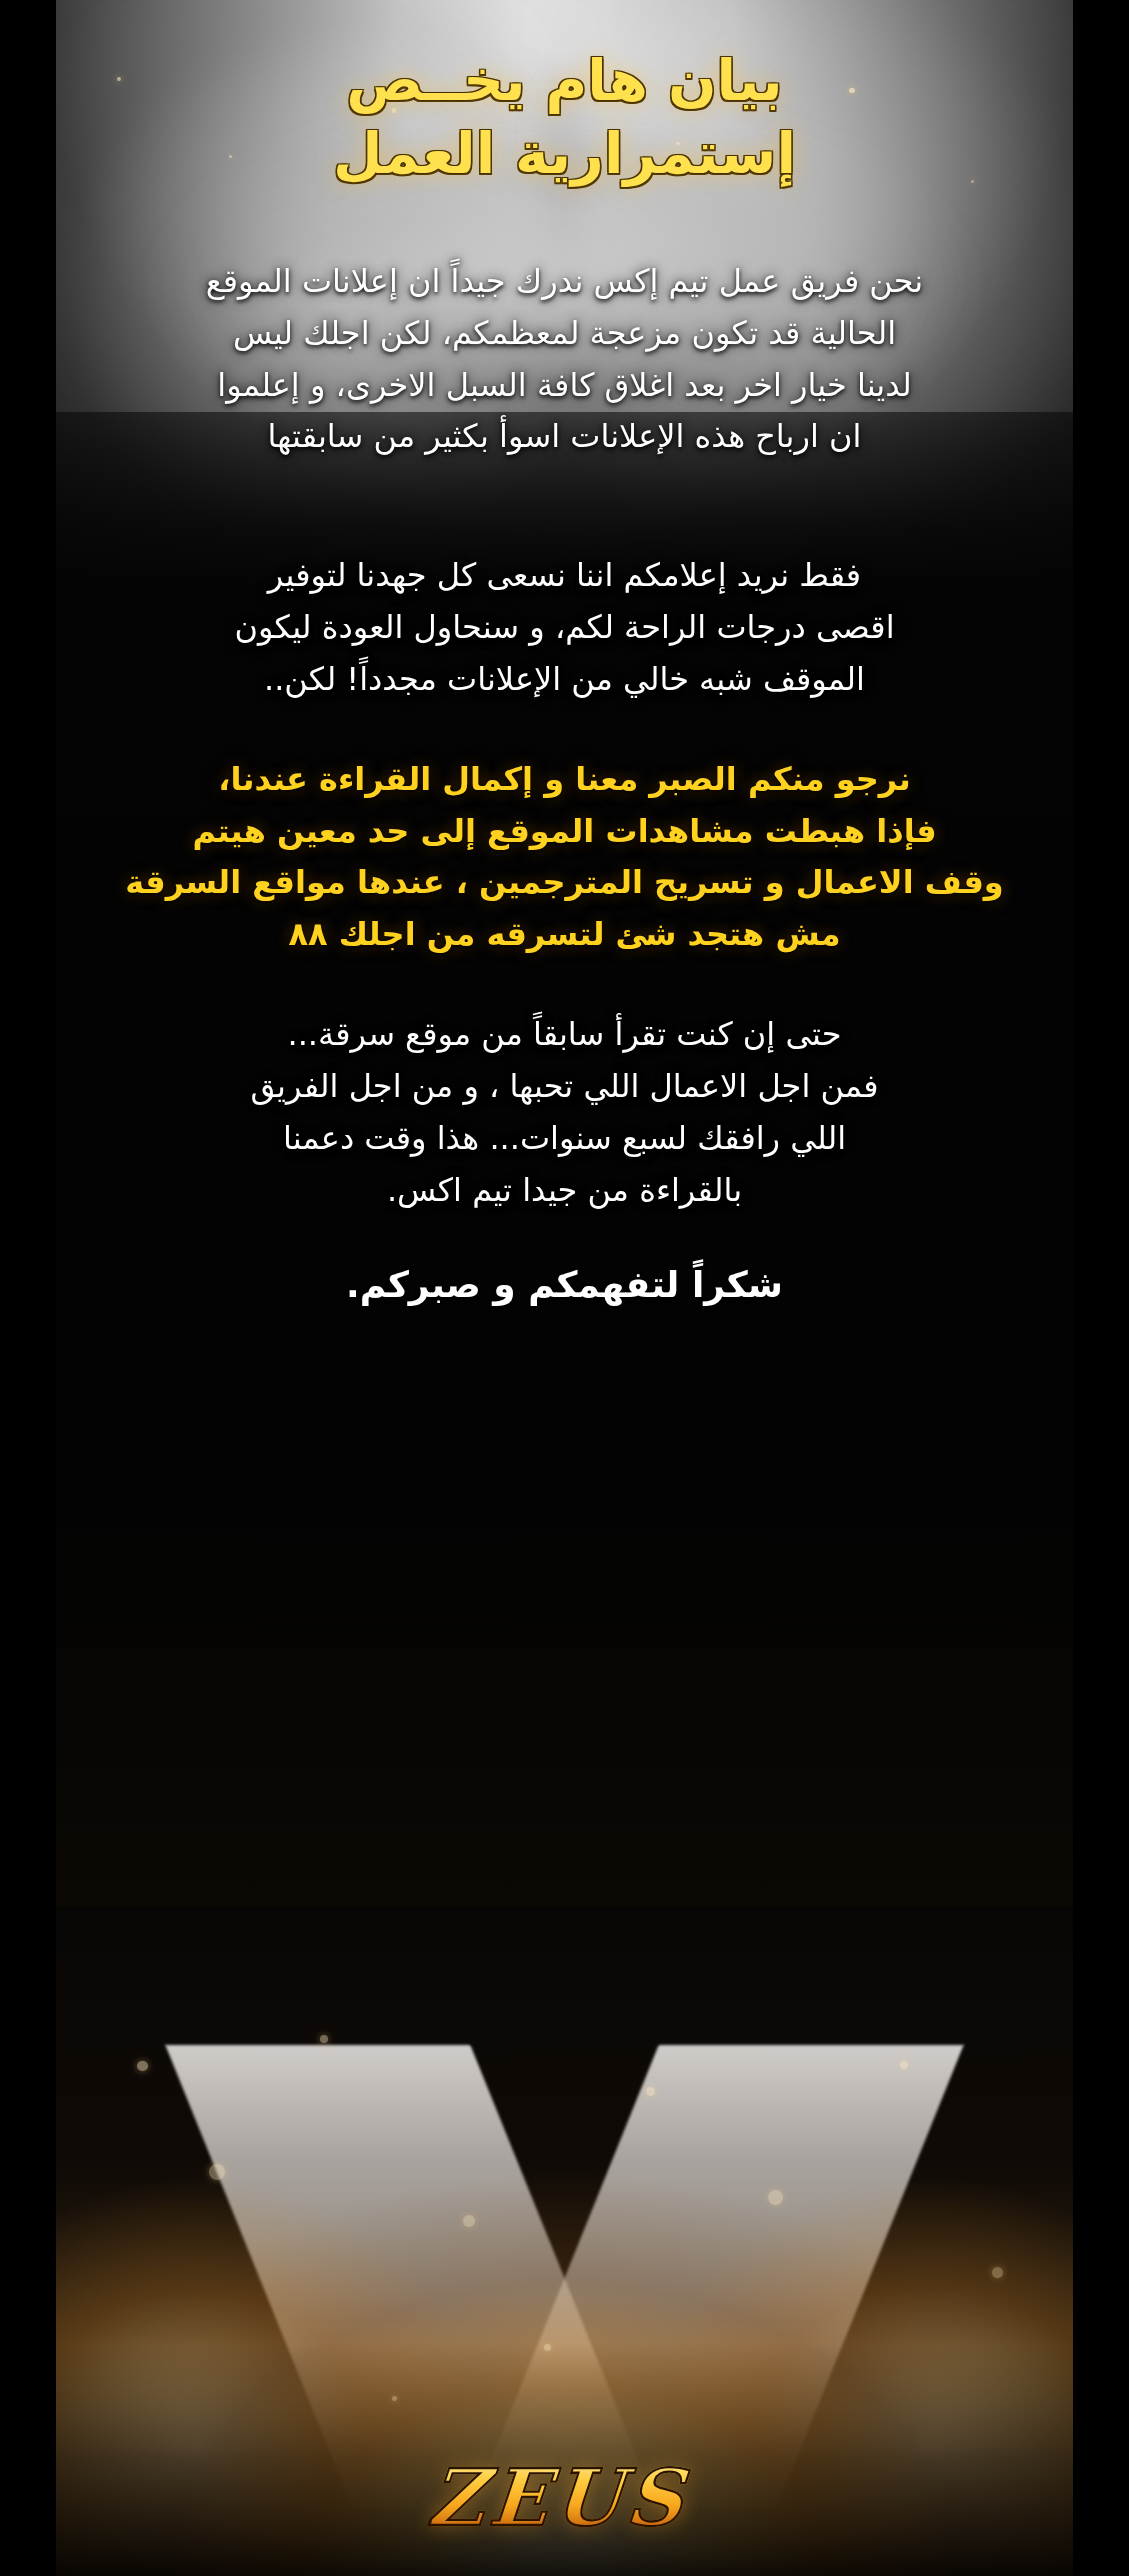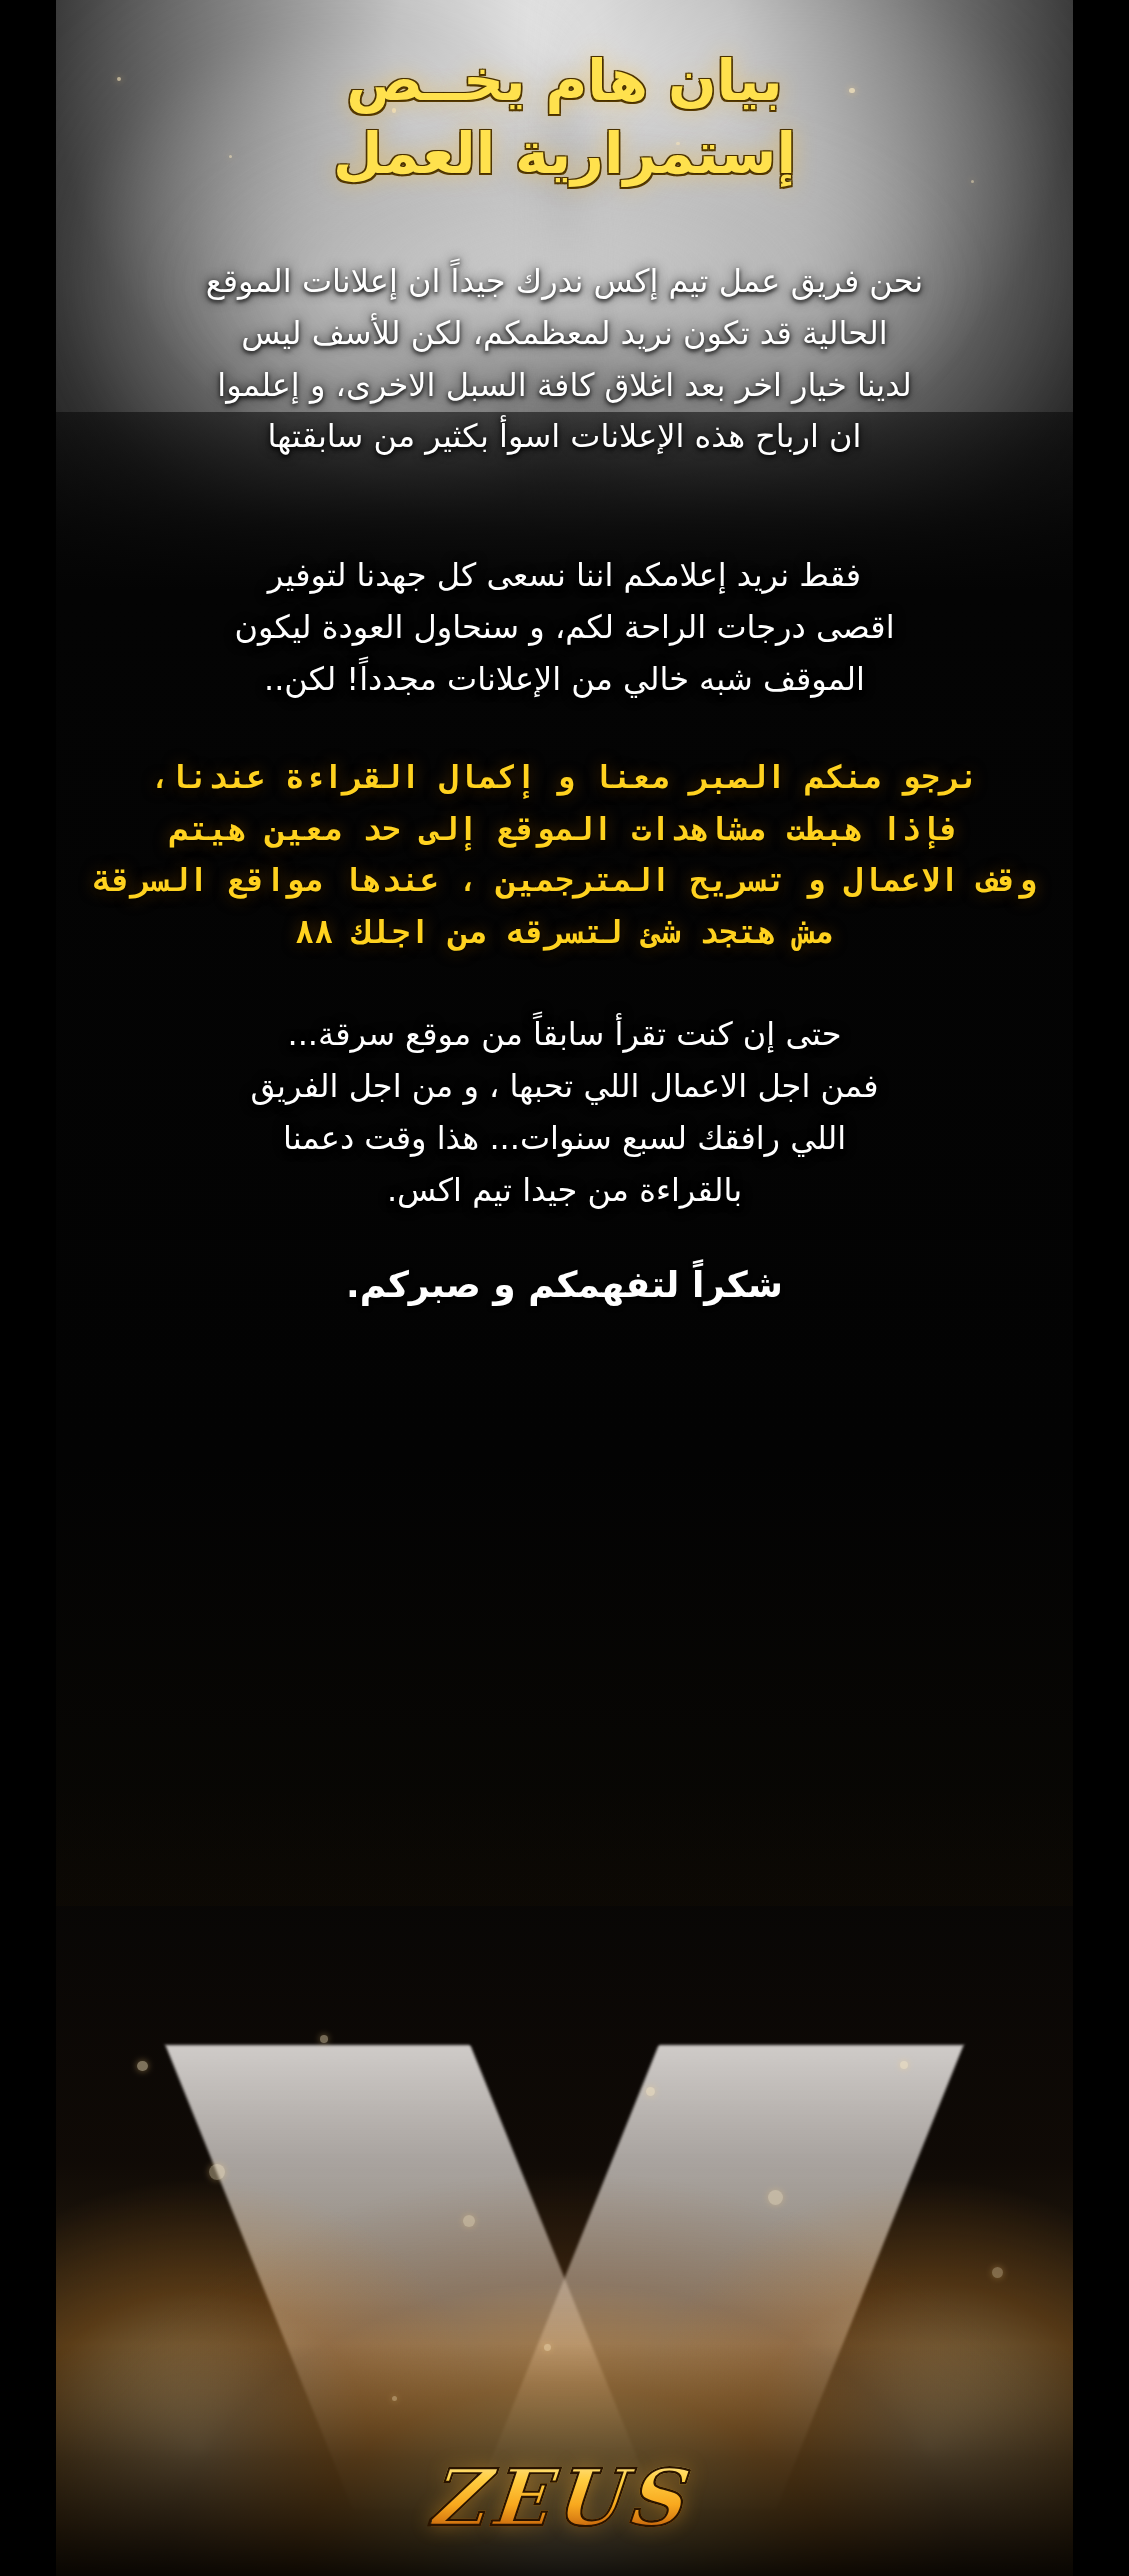--- a/index.html
+++ b/index.html
@@ -156,21 +156,20 @@
     margin: 0 0 48px 0;
     font-weight: 400;
   }
   .para.gap-lg { margin-bottom: 87px; }
   .para.gap-sm { }
 
   .para.accent {
     color: #ffd21f;
     font-weight: bold;
     text-shadow: 0 1.5px 5.3px rgba(0,0,0,0.95), 0 0 15px rgba(120,70,0,0.7);
-    font-family: Liberation Mono, monospace;
   }
 
   .thanks {
     font-size: 36px;
     font-weight: 600;
     color: #ffffff;
     text-shadow: 0 1.5px 4.5px rgba(0,0,0,0.95);
     margin-top: 10.5px;
   }
 
@@ -238,21 +237,21 @@
 
     <div class="headline">
       <span class="line">بيان هام يخــص</span>
       <span class="line">إستمرارية العمل</span>
     </div>
 
     <div class="body-wrap">
 
       <p class="para gap-lg">
         <span class="line">نحن فريق عمل تيم إكس ندرك جيداً ان إعلانات الموقع</span><br>
-        <span class="line">الحالية قد تكون نريد لمعظمكم، لكن للأسف ليس</span><br>
+        <span class="line">الحالية قد تكون مزعجة لمعظمكم، لكن اجلك ليس</span><br>
         <span class="line">لدينا خيار اخر بعد اغلاق كافة السبل الاخرى، و إعلموا</span><br>
         <span class="line">ان ارباح هذه الإعلانات اسوأ بكثير من سابقتها</span>
       </p>
 
       <p class="para">
         <span class="line">فقط نريد إعلامكم اننا نسعى كل جهدنا لتوفير</span><br>
         <span class="line">اقصى درجات الراحة لكم، و سنحاول العودة ليكون</span><br>
         <span class="line">الموقف شبه خالي من الإعلانات مجدداً! لكن..</span>
       </p>
 

